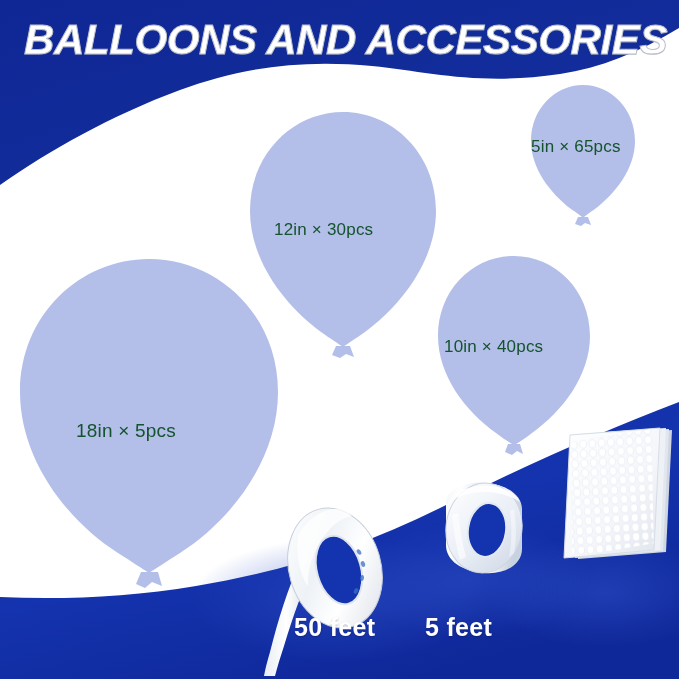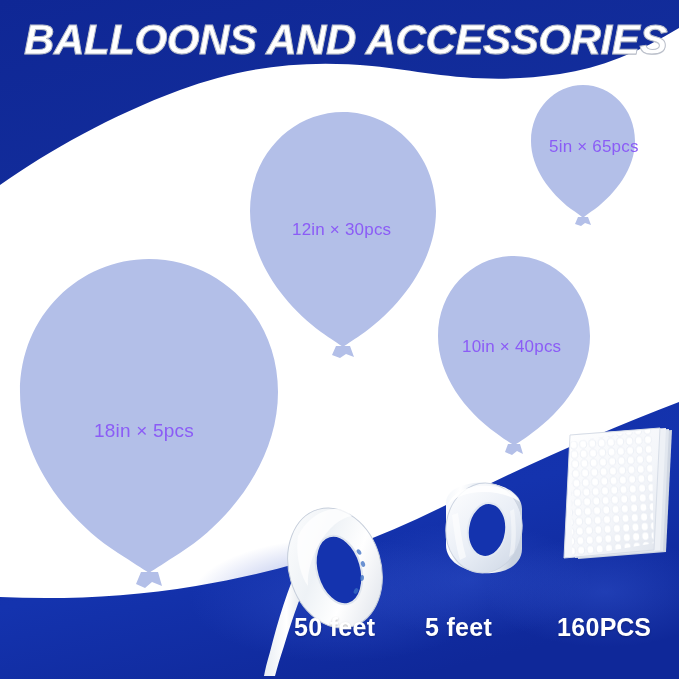--- a/index.html
+++ b/index.html
@@ -34,26 +34,25 @@
     z-index:6;
     pointer-events:none;
   }
 
   
   .balloon{position:absolute;z-index:3;}
   .balloon svg{display:block;overflow:visible;}
   .bal-label{
     position:absolute;
     z-index:5;
-    color:#8b5cf6;
+    color:#14532d;
     font-size:17px;
     font-weight:500;
     white-space:nowrap;
     letter-spacing:.2px;
-    margin-left:18px;
   }
   .bal-label.big{font-size:19px;}
 
   
   .acc{position:absolute;z-index:4;}
   .acc svg{display:block;overflow:visible;}
 
   
   .caption{
     position:absolute;
@@ -255,17 +254,14 @@
   </div>
 
   <div class="caption" style="left:294px;top:613px;">
     <span>50 feet</span>
   </div>
 
   <div class="caption" style="left:425px;top:613px;">
     <span>5 feet</span>
   </div>
 
-  <div class="caption" style="left:557px;top:613px;">
-    <span>160</span><span class="strong">PCS</span>
-  </div>
 
 </div>
 
 </body></html>

